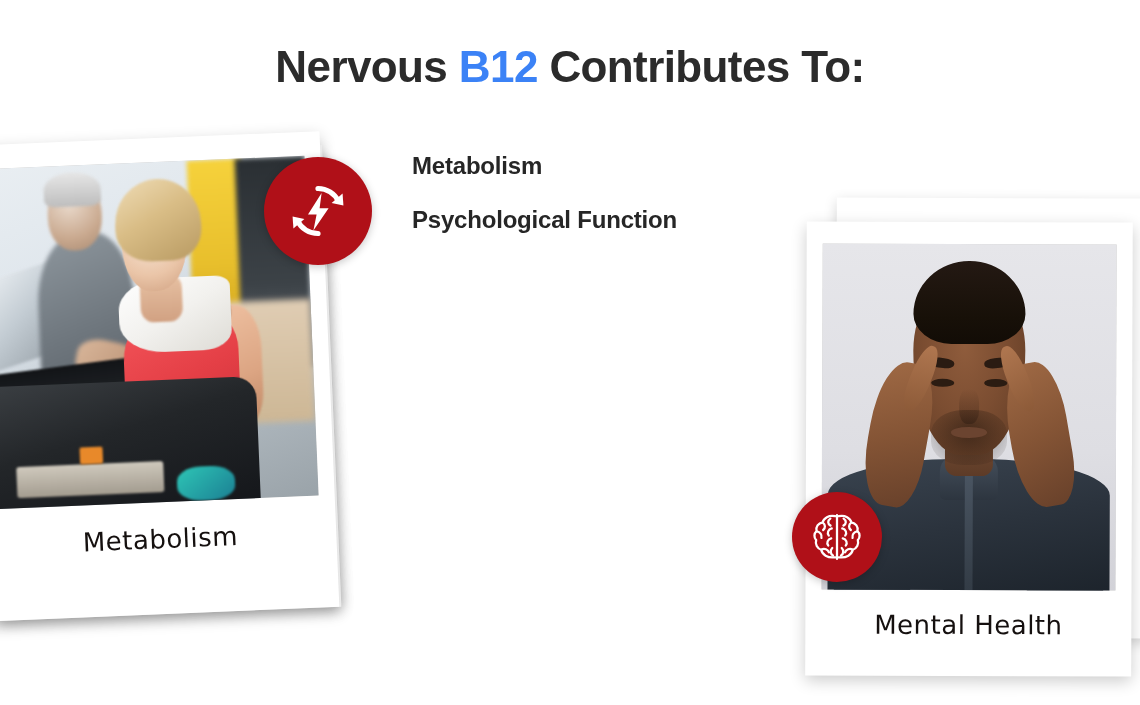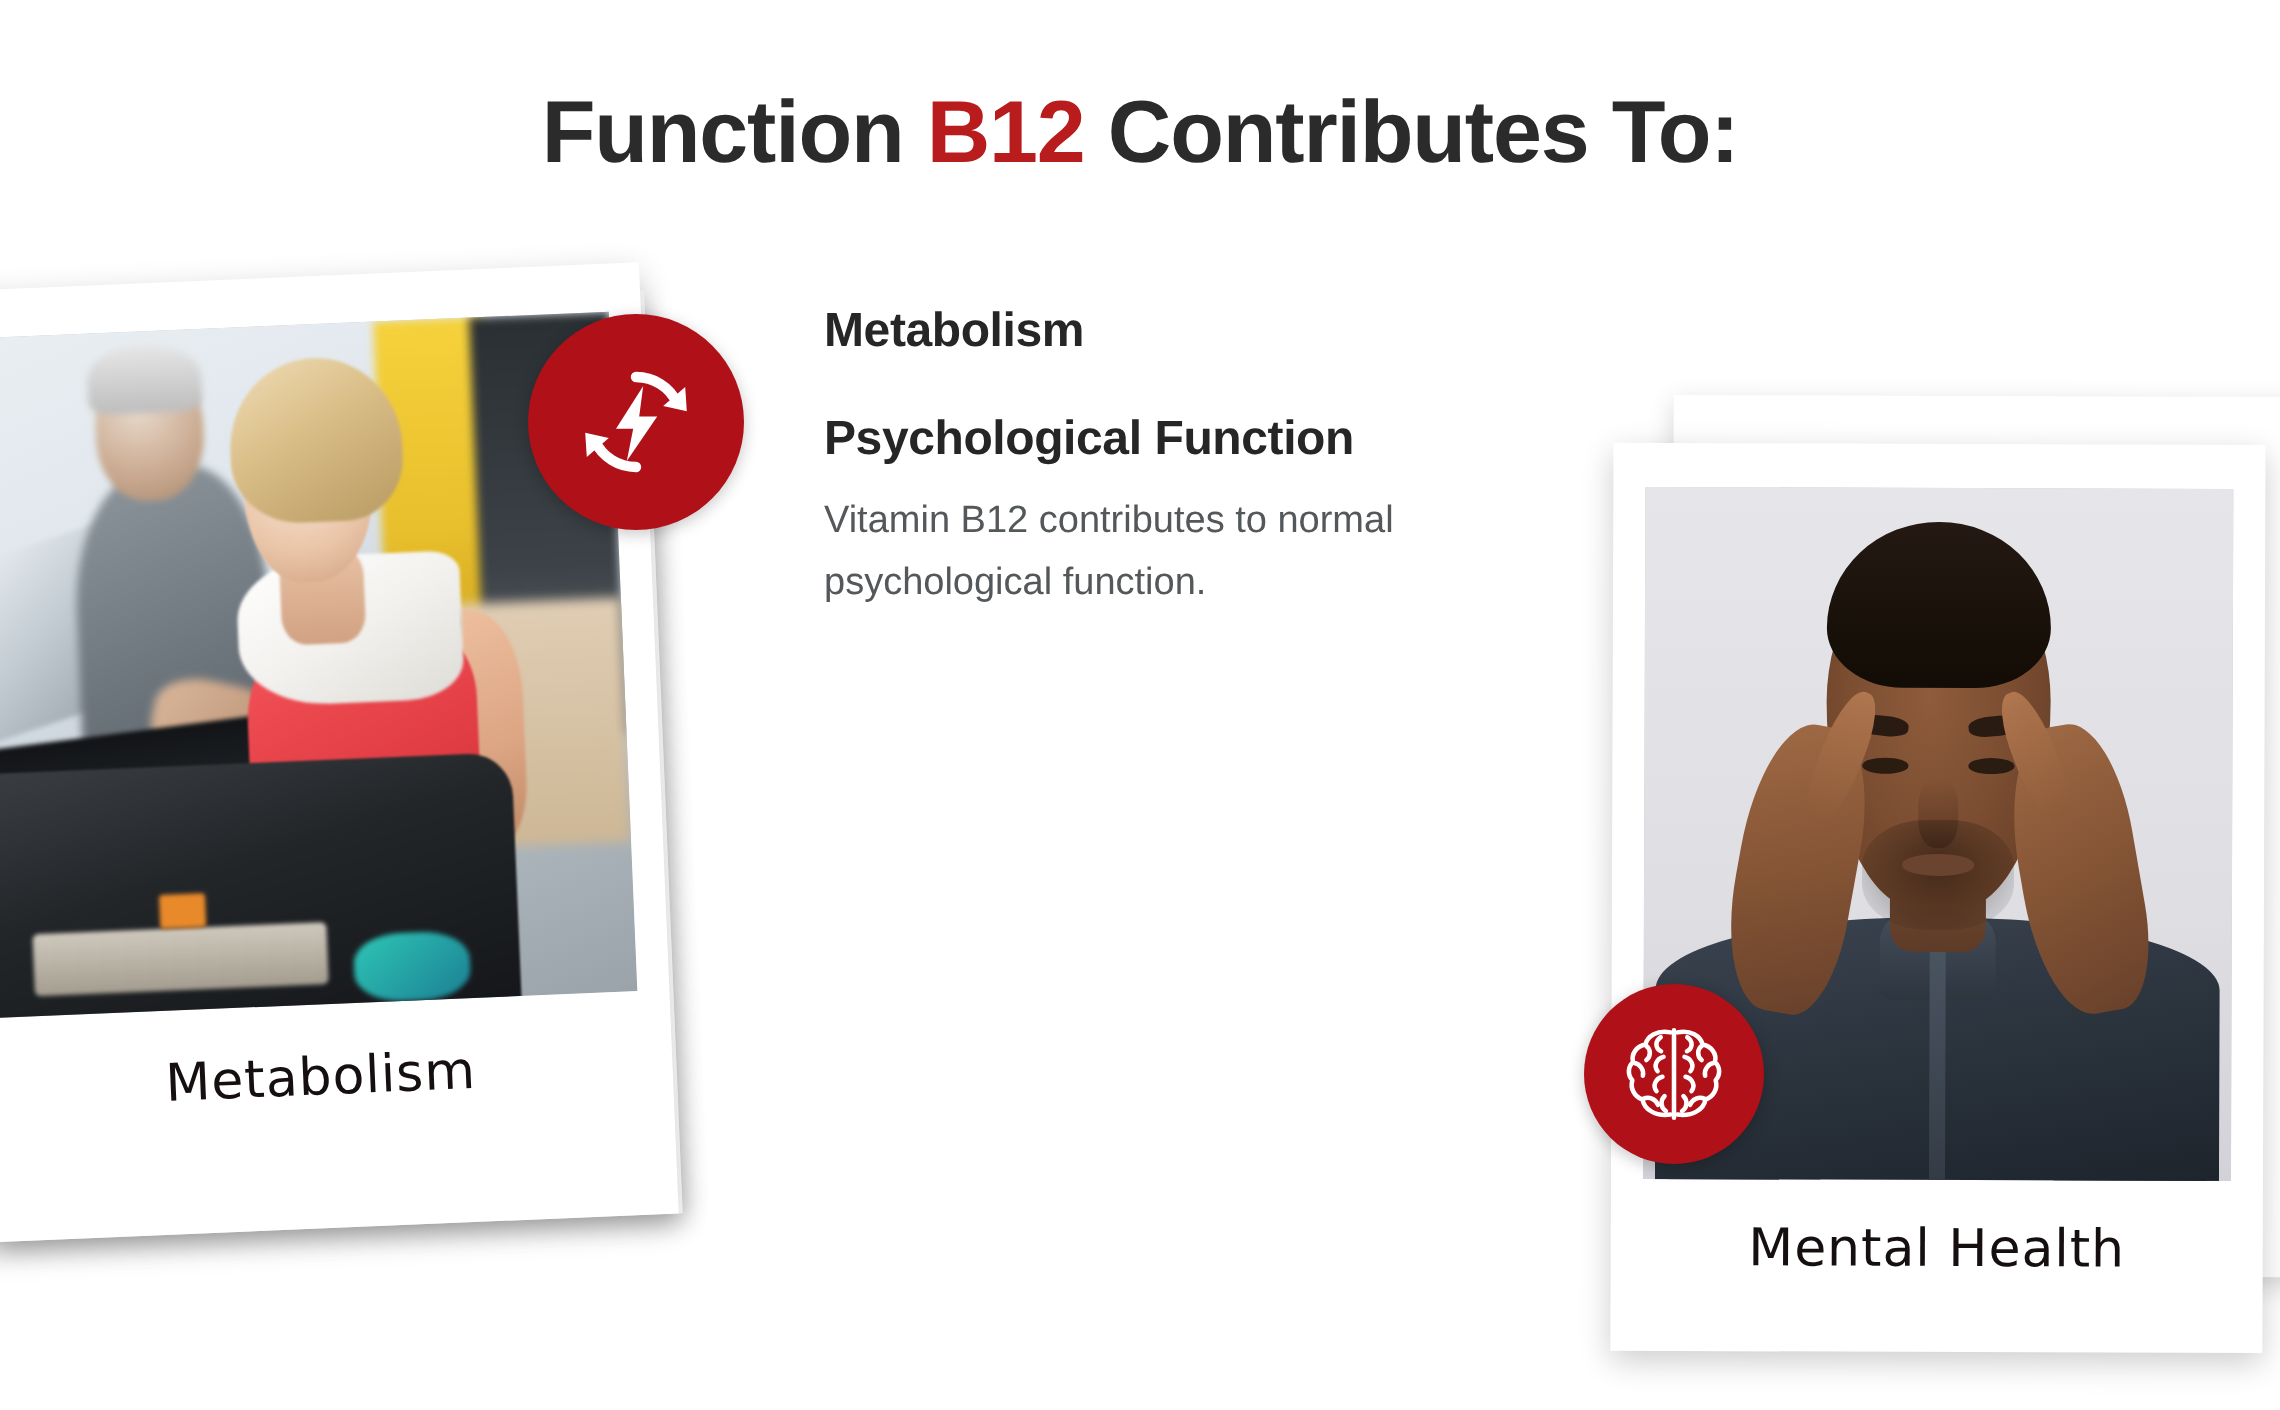--- a/index.html
+++ b/index.html
@@ -26,21 +26,21 @@
     left: 0;
     top: 42px;
     width: 1140px;
     text-align: center;
     font-size: 44px;
     font-weight: bold;
     letter-spacing: -0.6px;
     color: #2b2b2b;
     white-space: nowrap;
   }
-  #title .accent { color: #b91c1c; }
+  #title .accent { color: #3b82f6; }
 
   
   .polaroid {
     position: absolute;
     background: #ffffff;
     box-shadow: 0 5px 16px rgba(0,0,0,0.20);
   }
   .polaroid-back {
     position: absolute;
     background: #ffffff;
@@ -358,21 +358,21 @@
   .mh-arm-r { left: 68%; transform: rotate(-6deg); }
 
   .icon-svg { display: block; }
 </style>
 </head>
 <body>
 
 <div id="stage">
 
   <div id="title">
-    <span>Function </span><span class="accent">B12</span><span> Contributes To:</span>
+    <span>Nervous </span><span class="accent">B12</span><span> Contributes To:</span>
   </div>
 
   <div id="left-group">
 
     <div class="polaroid-back" id="left-back-2"></div>
     <div class="polaroid-back" id="left-back-1"></div>
 
     <div class="polaroid" id="left-card">
 
       <div class="photo" id="left-photo">
@@ -424,21 +424,20 @@
 
     <div class="block">
       <div class="block-title">Metabolism</div>
     </div>
 
     <div class="block">
     </div>
 
     <div class="block">
       <div class="block-title">Psychological Function</div>
-      <div class="block-body">Vitamin B12 contributes to normal psychological function.</div>
     </div>
   </div>
 
   <div id="right-group">
 
     <div class="polaroid-back" id="right-back-1"></div>
 
     <div class="polaroid" id="right-card">
 
       <div class="photo" id="right-photo">

